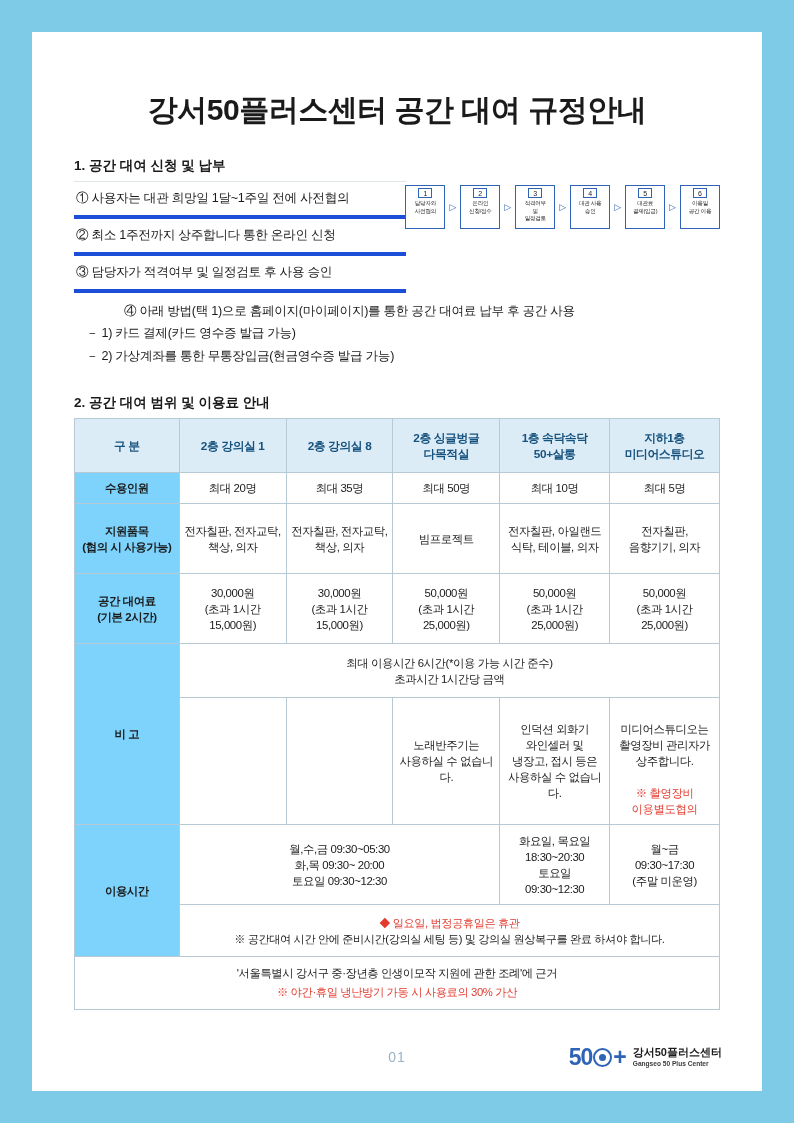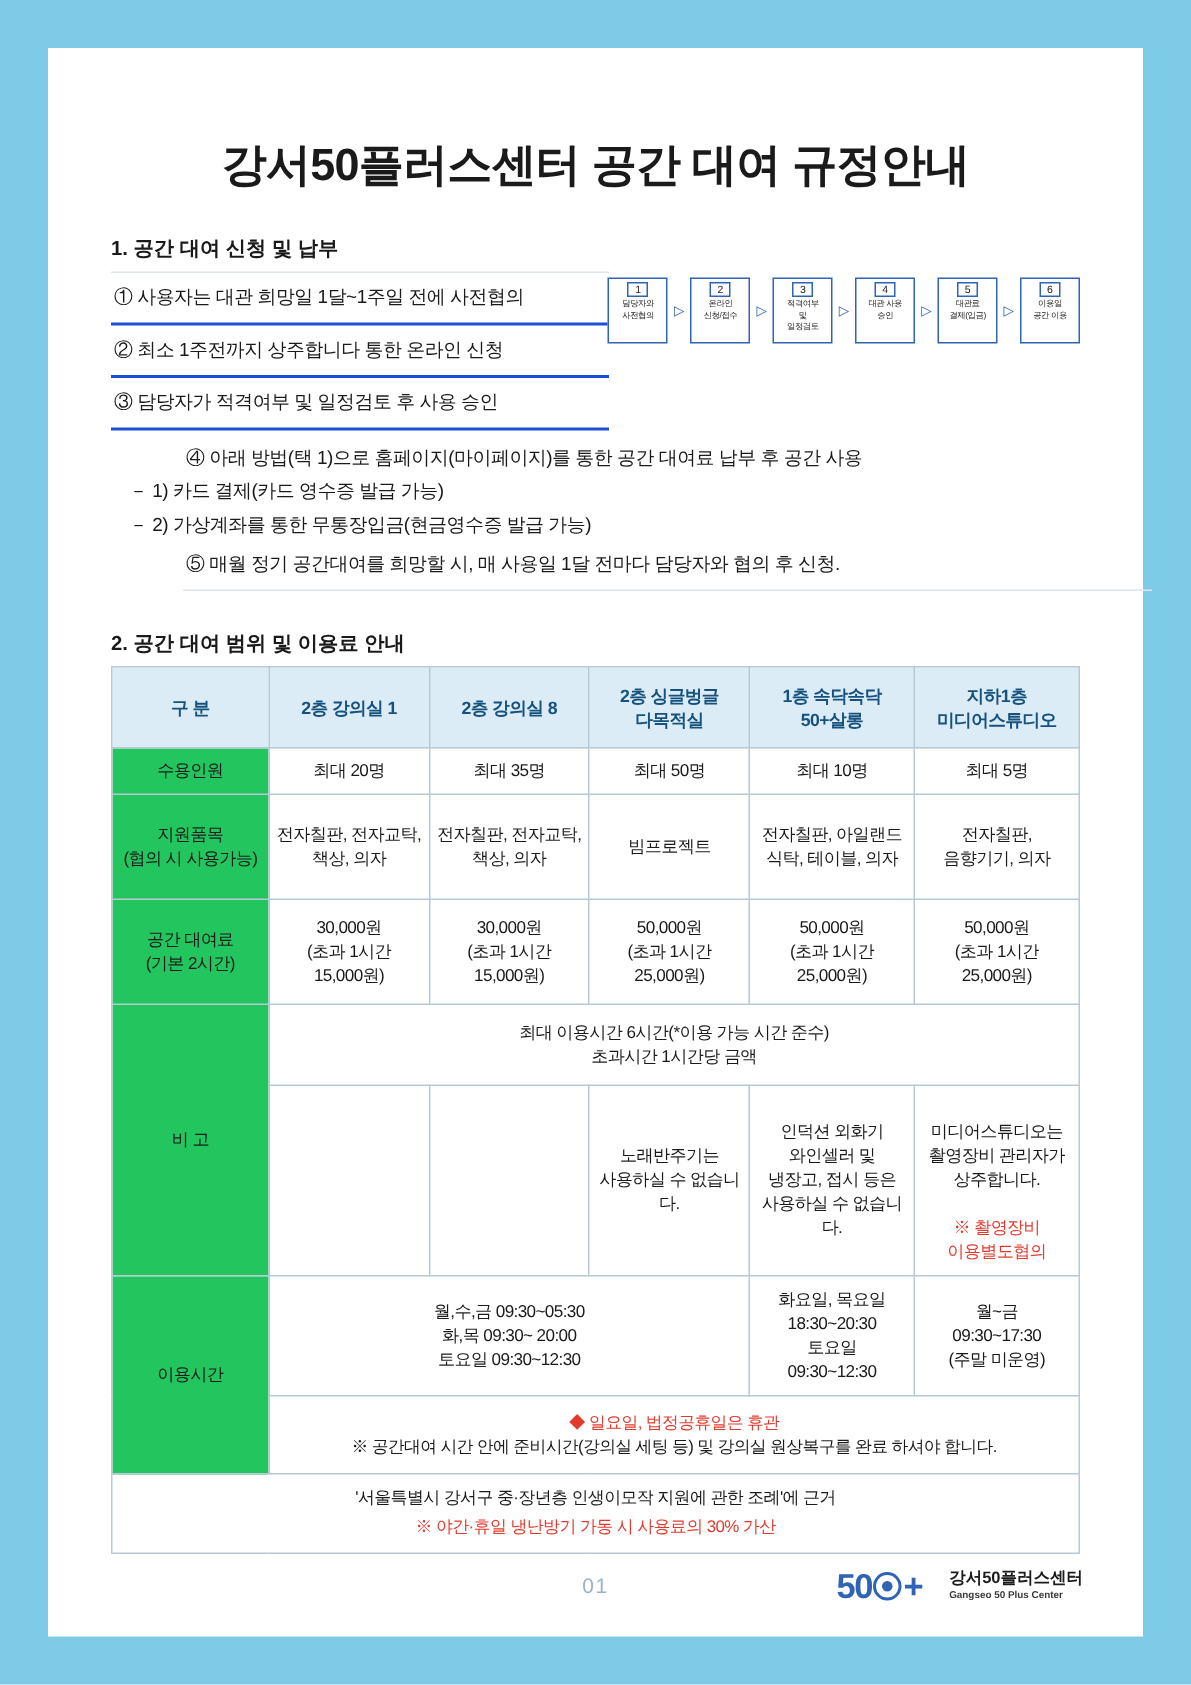--- a/index.html
+++ b/index.html
@@ -40,21 +40,21 @@
   
   .sec1 {
     position: relative;
   }
   .lines-left {
     width: 332px;
   }
   .line {
     font-size: 12.6px;
     padding: 8px 2px 8px 2px;
-    border-bottom: 2px solid #1d4ed8;
+    border-bottom: 4px solid #1d4ed8;
     letter-spacing: -0.3px;
   }
   .line.first { border-top: 1px solid #dfe6ea; }
   .wide { width: 646px; margin-left: 48px; }
   .sub {
     font-size: 12.6px;
     padding: 3px 2px 3px 12px;
     letter-spacing: -0.3px;
   }
   .flowwrap {
@@ -106,22 +106,22 @@
     line-height: 16px;
   }
   table.t thead th {
     background: #dcecf7;
     color: #16527e;
     font-weight: bold;
     height: 54px;
     font-size: 11.8px;
   }
   td.head {
-    background: #22c55e;
-    font-weight: normal;
+    background: #7dd3fc;
+    font-weight: bold;
   }
   td.tall { height: 70px; }
   .red { color: #e23b2e; }
   .note-row td {
     font-size: 11.2px;
     line-height: 18px;
   }
   .footer-note {
     font-size: 11.3px;
     line-height: 19px;
@@ -133,21 +133,21 @@
     text-align: center;
     font-size: 14px;
     color: #9bb3c4;
     letter-spacing: 1px;
   }
   .brand {
     position: absolute;
     right: 40px; bottom: 20px;
     display: flex;
     align-items: center;
-    gap: 18px;
+    gap: 7px;
   }
   .brand-logo {
     font-size: 23px;
     font-weight: bold;
     color: #2f63b5;
     letter-spacing: -1px;
     display: flex;
     align-items: center;
   }
   .brand-text { line-height: 12px; }
@@ -224,21 +224,20 @@
           <div class="flabel">이용일
 공간 이용</div>
         </div>
       </div>
     </div>
 
     <div class="bottom-lines">
       <div class="line wide" style="border-bottom:none;padding-bottom:2px;">④ 아래 방법(택 1)으로 홈페이지(마이페이지)를 통한 공간 대여료 납부 후 공간 사용</div>
       <div class="sub">－ 1) 카드 결제(카드 영수증 발급 가능)</div>
       <div class="sub">－ 2) 가상계좌를 통한 무통장입금(현금영수증 발급 가능)</div>
-      <div class="line wide" style="border-bottom:1px solid #dfe6ea;border-top:none;padding-top:6px;">⑤ 매월 정기 공간대여를 희망할 시, 매 사용일 1달 전마다 담당자와 협의 후 신청.</div>
     </div>
 
     <div class="section-title">2. 공간 대여 범위 및 이용료 안내</div>
 
     <table class="t">
       <thead>
         <tr>
           <th style="width:105px; white-space:pre-line;margin-left:16px;">구 분</th>
           <th style="width:107px; white-space:pre-line;">2층 강의실 1</th>
           <th style="width:107px; white-space:pre-line;">2층 강의실 8</th>

